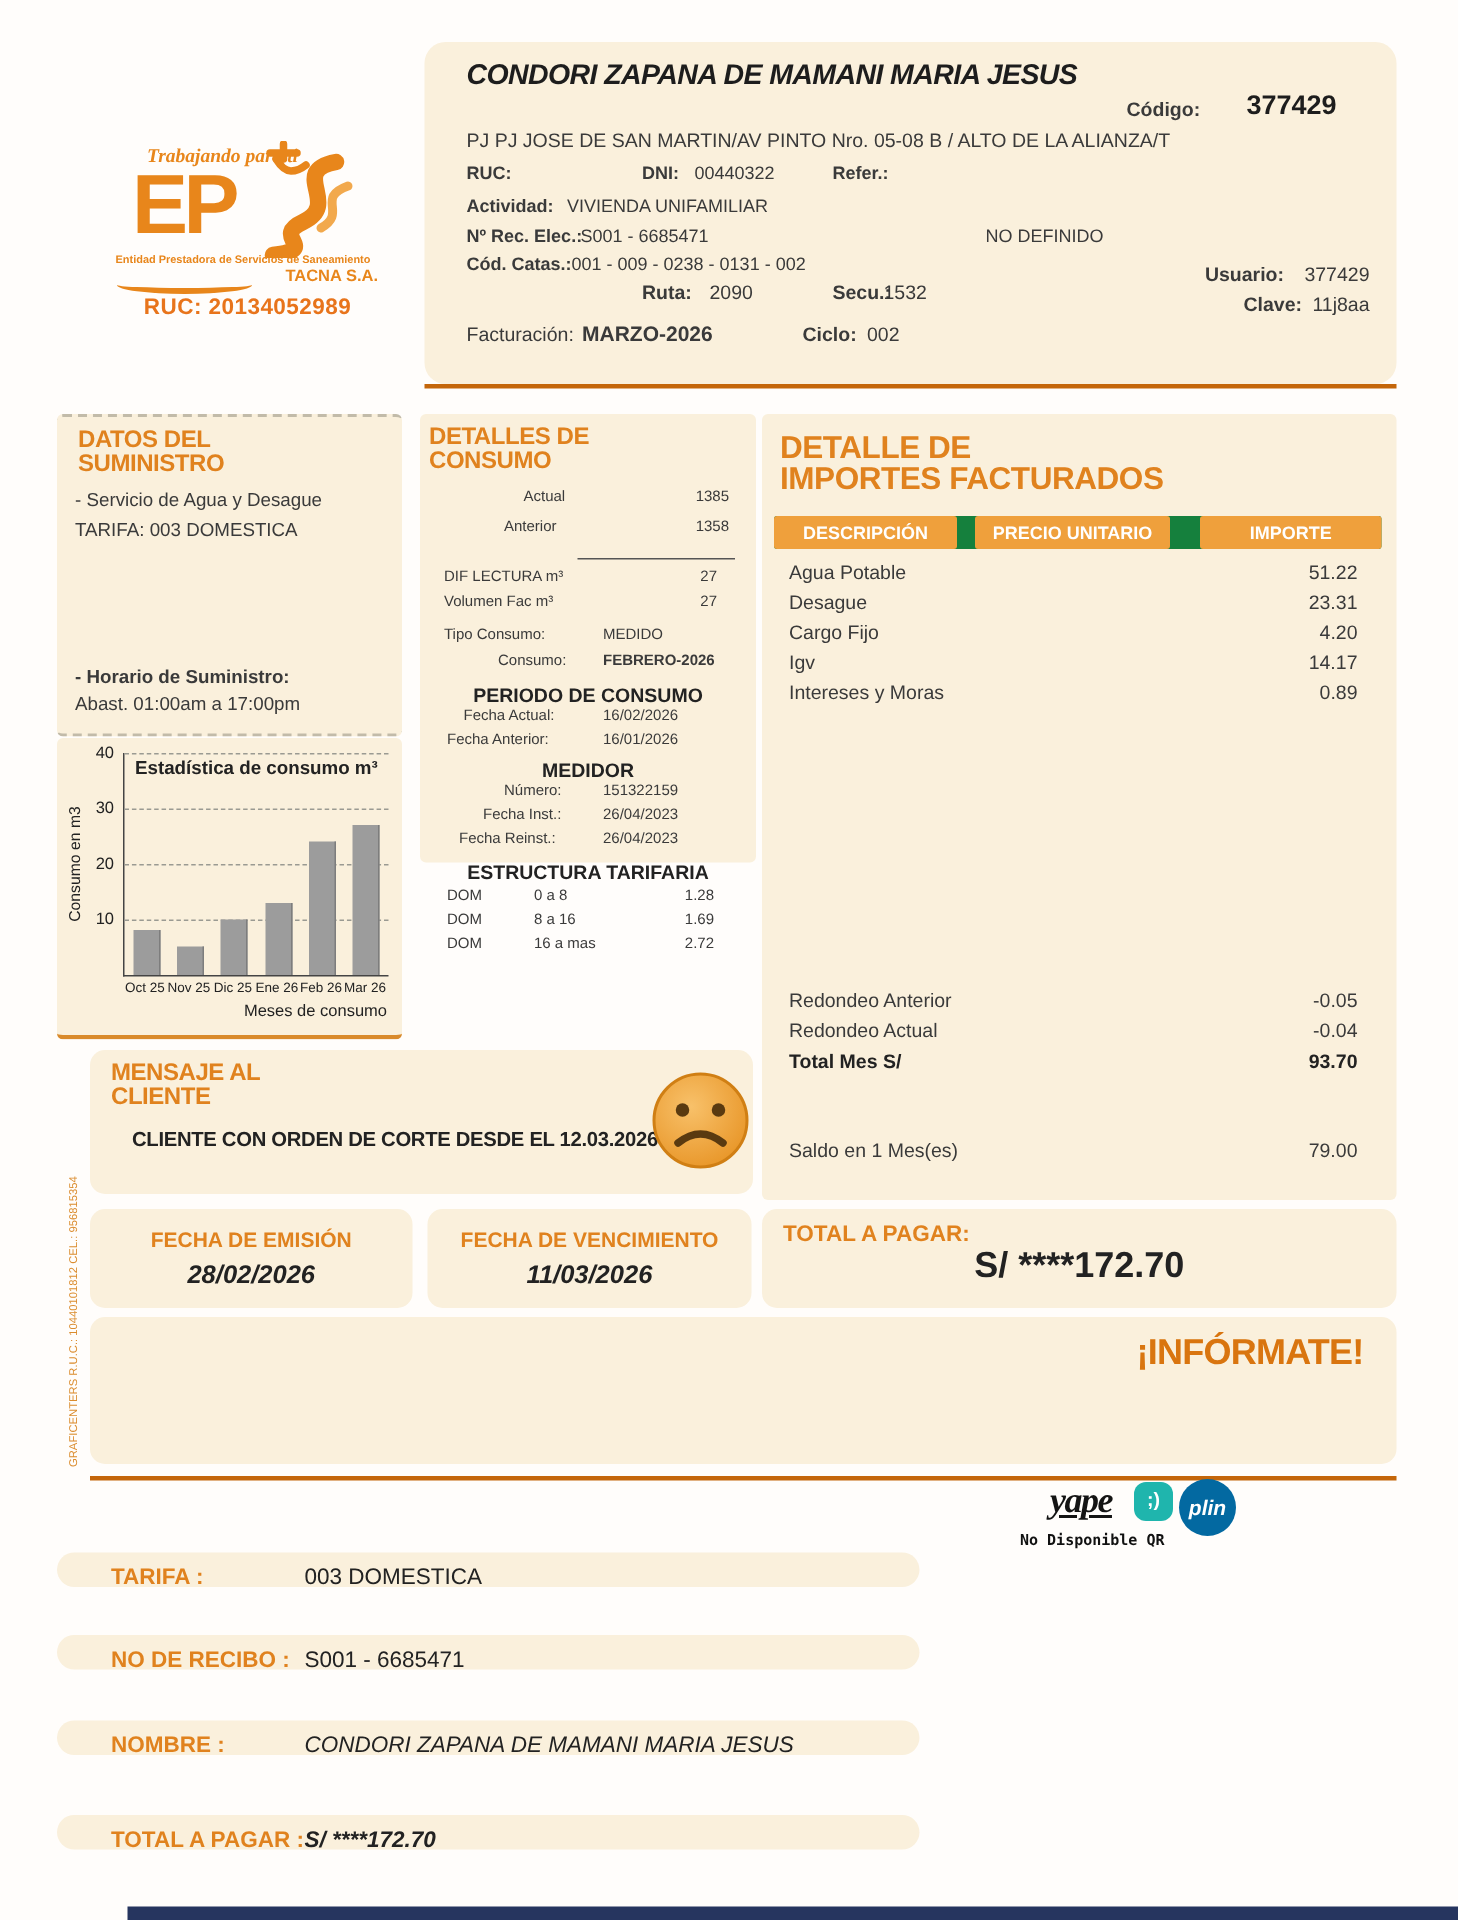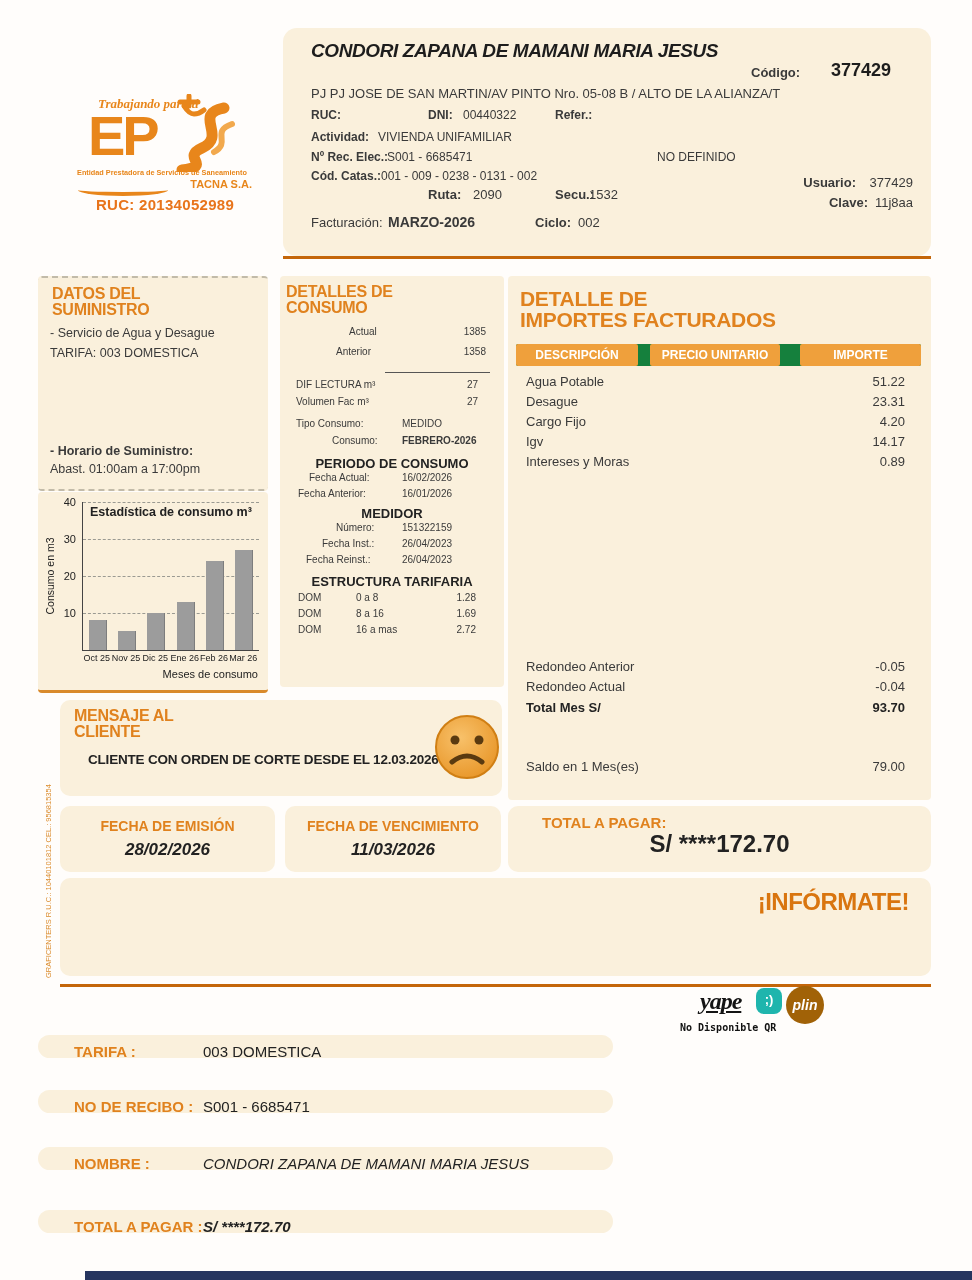--- a/index.html
+++ b/index.html
@@ -46,21 +46,21 @@
   .bars{position:absolute;left:0;right:0;bottom:0;top:0;display:flex;justify-content:space-around;align-items:flex-end;}
   .bar-slot{display:flex;align-items:flex-end;justify-content:center;width:29px;height:100%;}
   .bar{width:17px;background:#9c9c9c;border-right:1px solid #7d7d7d;}
   .xlabels{position:absolute;left:44px;top:161px;width:176px;display:flex;}
   .xlabels span{flex:1;text-align:center;font-size:9px;color:#222;white-space:nowrap;}
   .xlabel-main{position:absolute;left:44px;top:176px;width:176px;text-align:right;font-size:11px;color:#222;}
   .y-label{position:absolute;left:-62px;top:78px;width:148px;height:12px;text-align:center;
            transform:rotate(-90deg);font-size:10.5px;color:#222;}
 
   
-  #consumo-panel{left:280px;top:276px;width:224px;height:411px;border-radius:4px;}
+  #consumo-panel{left:280px;top:276px;width:224px;height:299px;border-radius:4px;}
   .cons-row{position:absolute;left:4px;width:100%;height:16px;font-size:10px;}
   .cons-row .lab{position:absolute;}
   .cons-row .val{position:absolute;}
   .cons-center{position:absolute;left:0;width:100%;text-align:center;font-weight:bold;font-size:13px;color:#222;}
 
   
   #importes-panel{left:508px;top:276px;width:423px;height:524px;border-radius:4px;}
   .imp-band{position:absolute;left:8px;top:68px;width:405px;height:22px;background:#15803d;border-radius:2px;}
   .imp-cell{position:absolute;top:0;height:22px;line-height:22px;background:#efa03c;color:#fff;
             font-weight:bold;font-size:12px;text-align:center;border-radius:2px;}
@@ -72,34 +72,34 @@
   #mensaje-panel{left:60px;top:700px;width:442px;height:96px;border-radius:10px;}
   .mensaje-text{position:absolute;left:28px;top:52px;font-weight:bold;font-size:13.5px;color:#222;letter-spacing:-0.2px;}
   .sadface{position:absolute;left:374px;top:14px;}
 
   
   #emision-panel{left:60px;top:806px;width:215px;height:66px;border-radius:10px;}
   #vencimiento-panel{left:285px;top:806px;width:216px;height:66px;border-radius:10px;}
   #totalpagar-panel{left:508px;top:806px;width:423px;height:66px;border-radius:10px;}
   .fecha-label{position:absolute;left:0;top:12px;width:100%;text-align:center;color:#e0821e;font-weight:bold;font-size:14px;}
   .fecha-value{position:absolute;left:0;top:34px;width:100%;text-align:center;font-weight:bold;font-style:italic;font-size:17px;color:#222;}
-  .total-label{position:absolute;left:14px;top:8px;color:#e0821e;font-weight:bold;font-size:15px;margin-left:20px;}
+  .total-label{position:absolute;left:14px;top:8px;color:#e0821e;font-weight:bold;font-size:15px;}
   .total-amount{position:absolute;left:0;top:24px;width:100%;text-align:center;font-weight:bold;font-size:24px;color:#222;}
 
   
   #informate-panel{left:60px;top:878px;width:871px;height:98px;border-radius:10px;}
   .informate-text{position:absolute;right:22px;top:10px;color:#d9750f;font-weight:bold;font-size:24px;letter-spacing:-0.5px;}
   #divider-orange{position:absolute;left:60px;top:984px;width:871px;height:3px;background:#c4660a;}
 
   
   .yape-word{position:absolute;left:700px;top:988px;font-family:"Liberation Serif",serif;font-style:italic;
              font-weight:bold;font-size:24px;color:#141414;letter-spacing:-1px;text-decoration:underline;}
   .yape-icon{position:absolute;left:756px;top:988px;width:26px;height:26px;background:#1fb5ad;border-radius:8px;
              color:#fff;font-size:13px;font-weight:bold;text-align:center;line-height:24px;}
-  .plin-circle{position:absolute;left:786px;top:986px;width:38px;height:38px;background:#a16207;border-radius:50%;
+  .plin-circle{position:absolute;left:786px;top:986px;width:38px;height:38px;background:#0369a1;border-radius:50%;
                color:#fff;font-weight:bold;font-style:italic;font-size:14px;text-align:center;line-height:38px;}
   .qr-note{position:absolute;left:680px;top:1022px;font-family:"DejaVu Sans Mono",monospace;
            font-weight:bold;font-size:10px;color:#111;}
 
   
   .foot-bar{position:absolute;left:38px;width:575px;height:23px;background:#faf0dc;border-radius:17px;font-size:15px;}
   .foot-bar .lab{position:absolute;left:36px;top:8px;color:#e0821e;font-weight:bold;}
   .foot-bar .val{position:absolute;left:165px;top:8px;color:#222;}
   #foot-bar-3 .val,#foot-bar-4 .val{font-style:italic;}
   #foot-bar-4 .val{font-weight:bold;}

